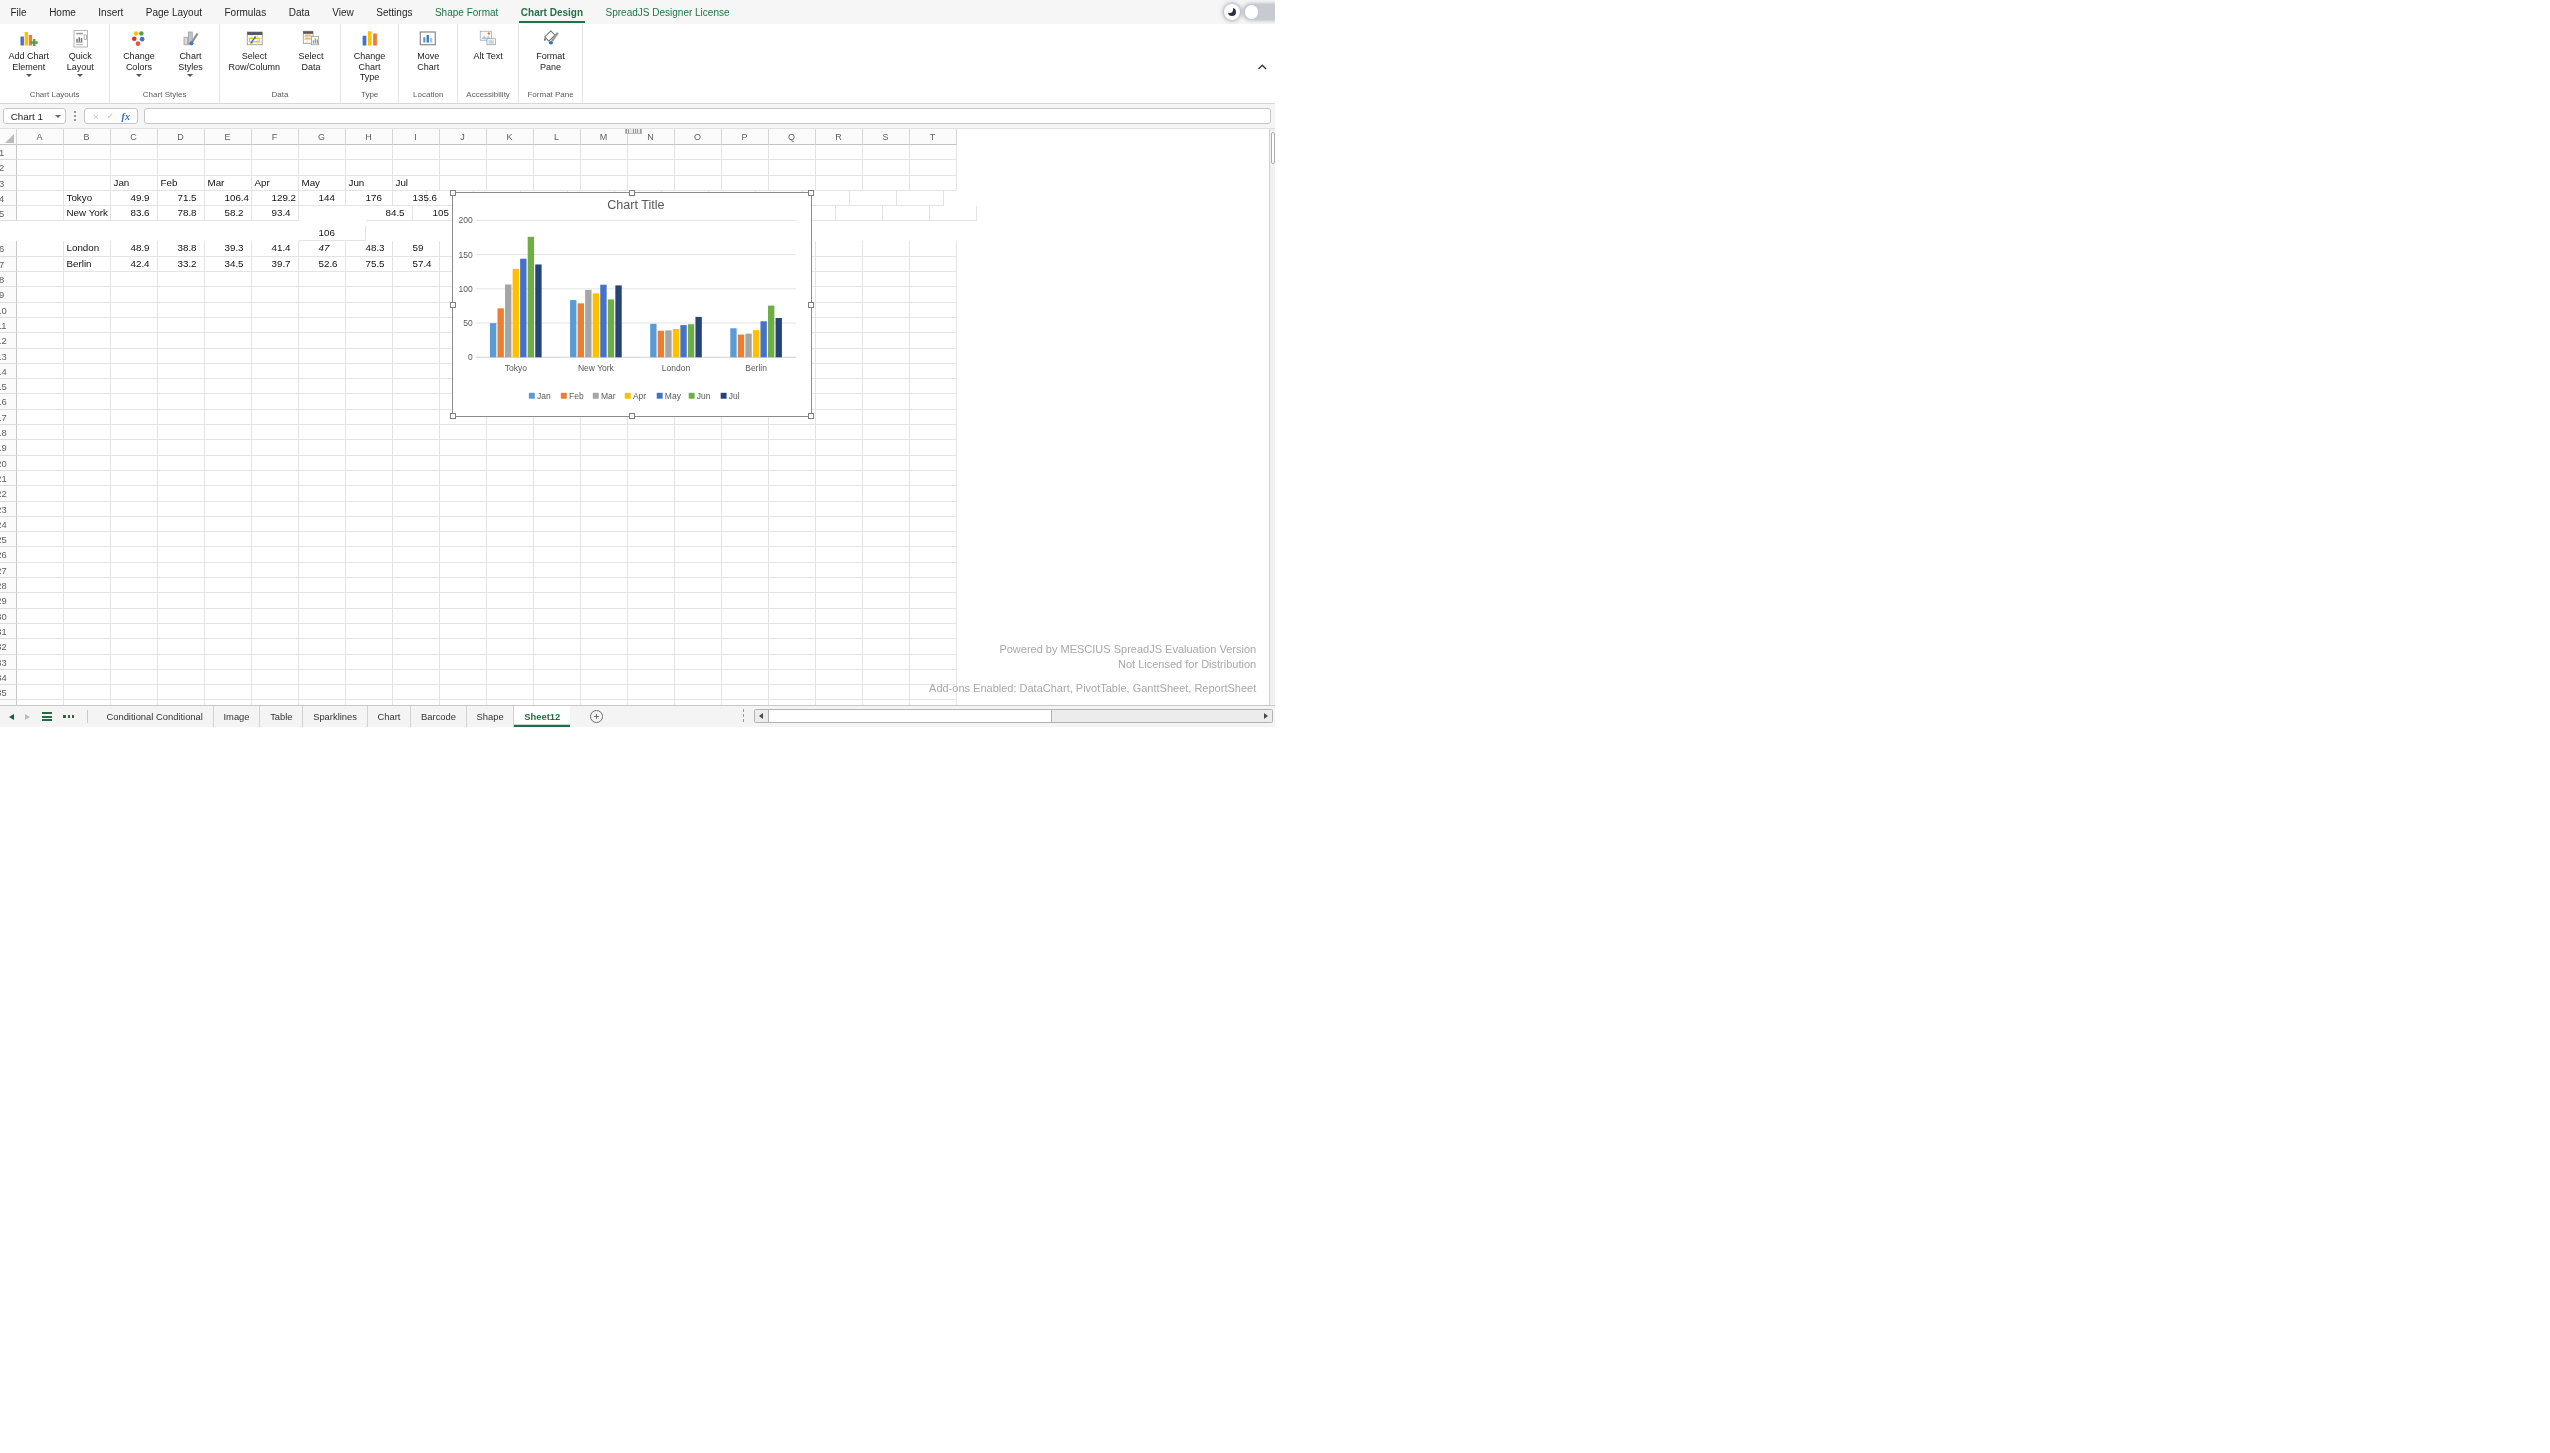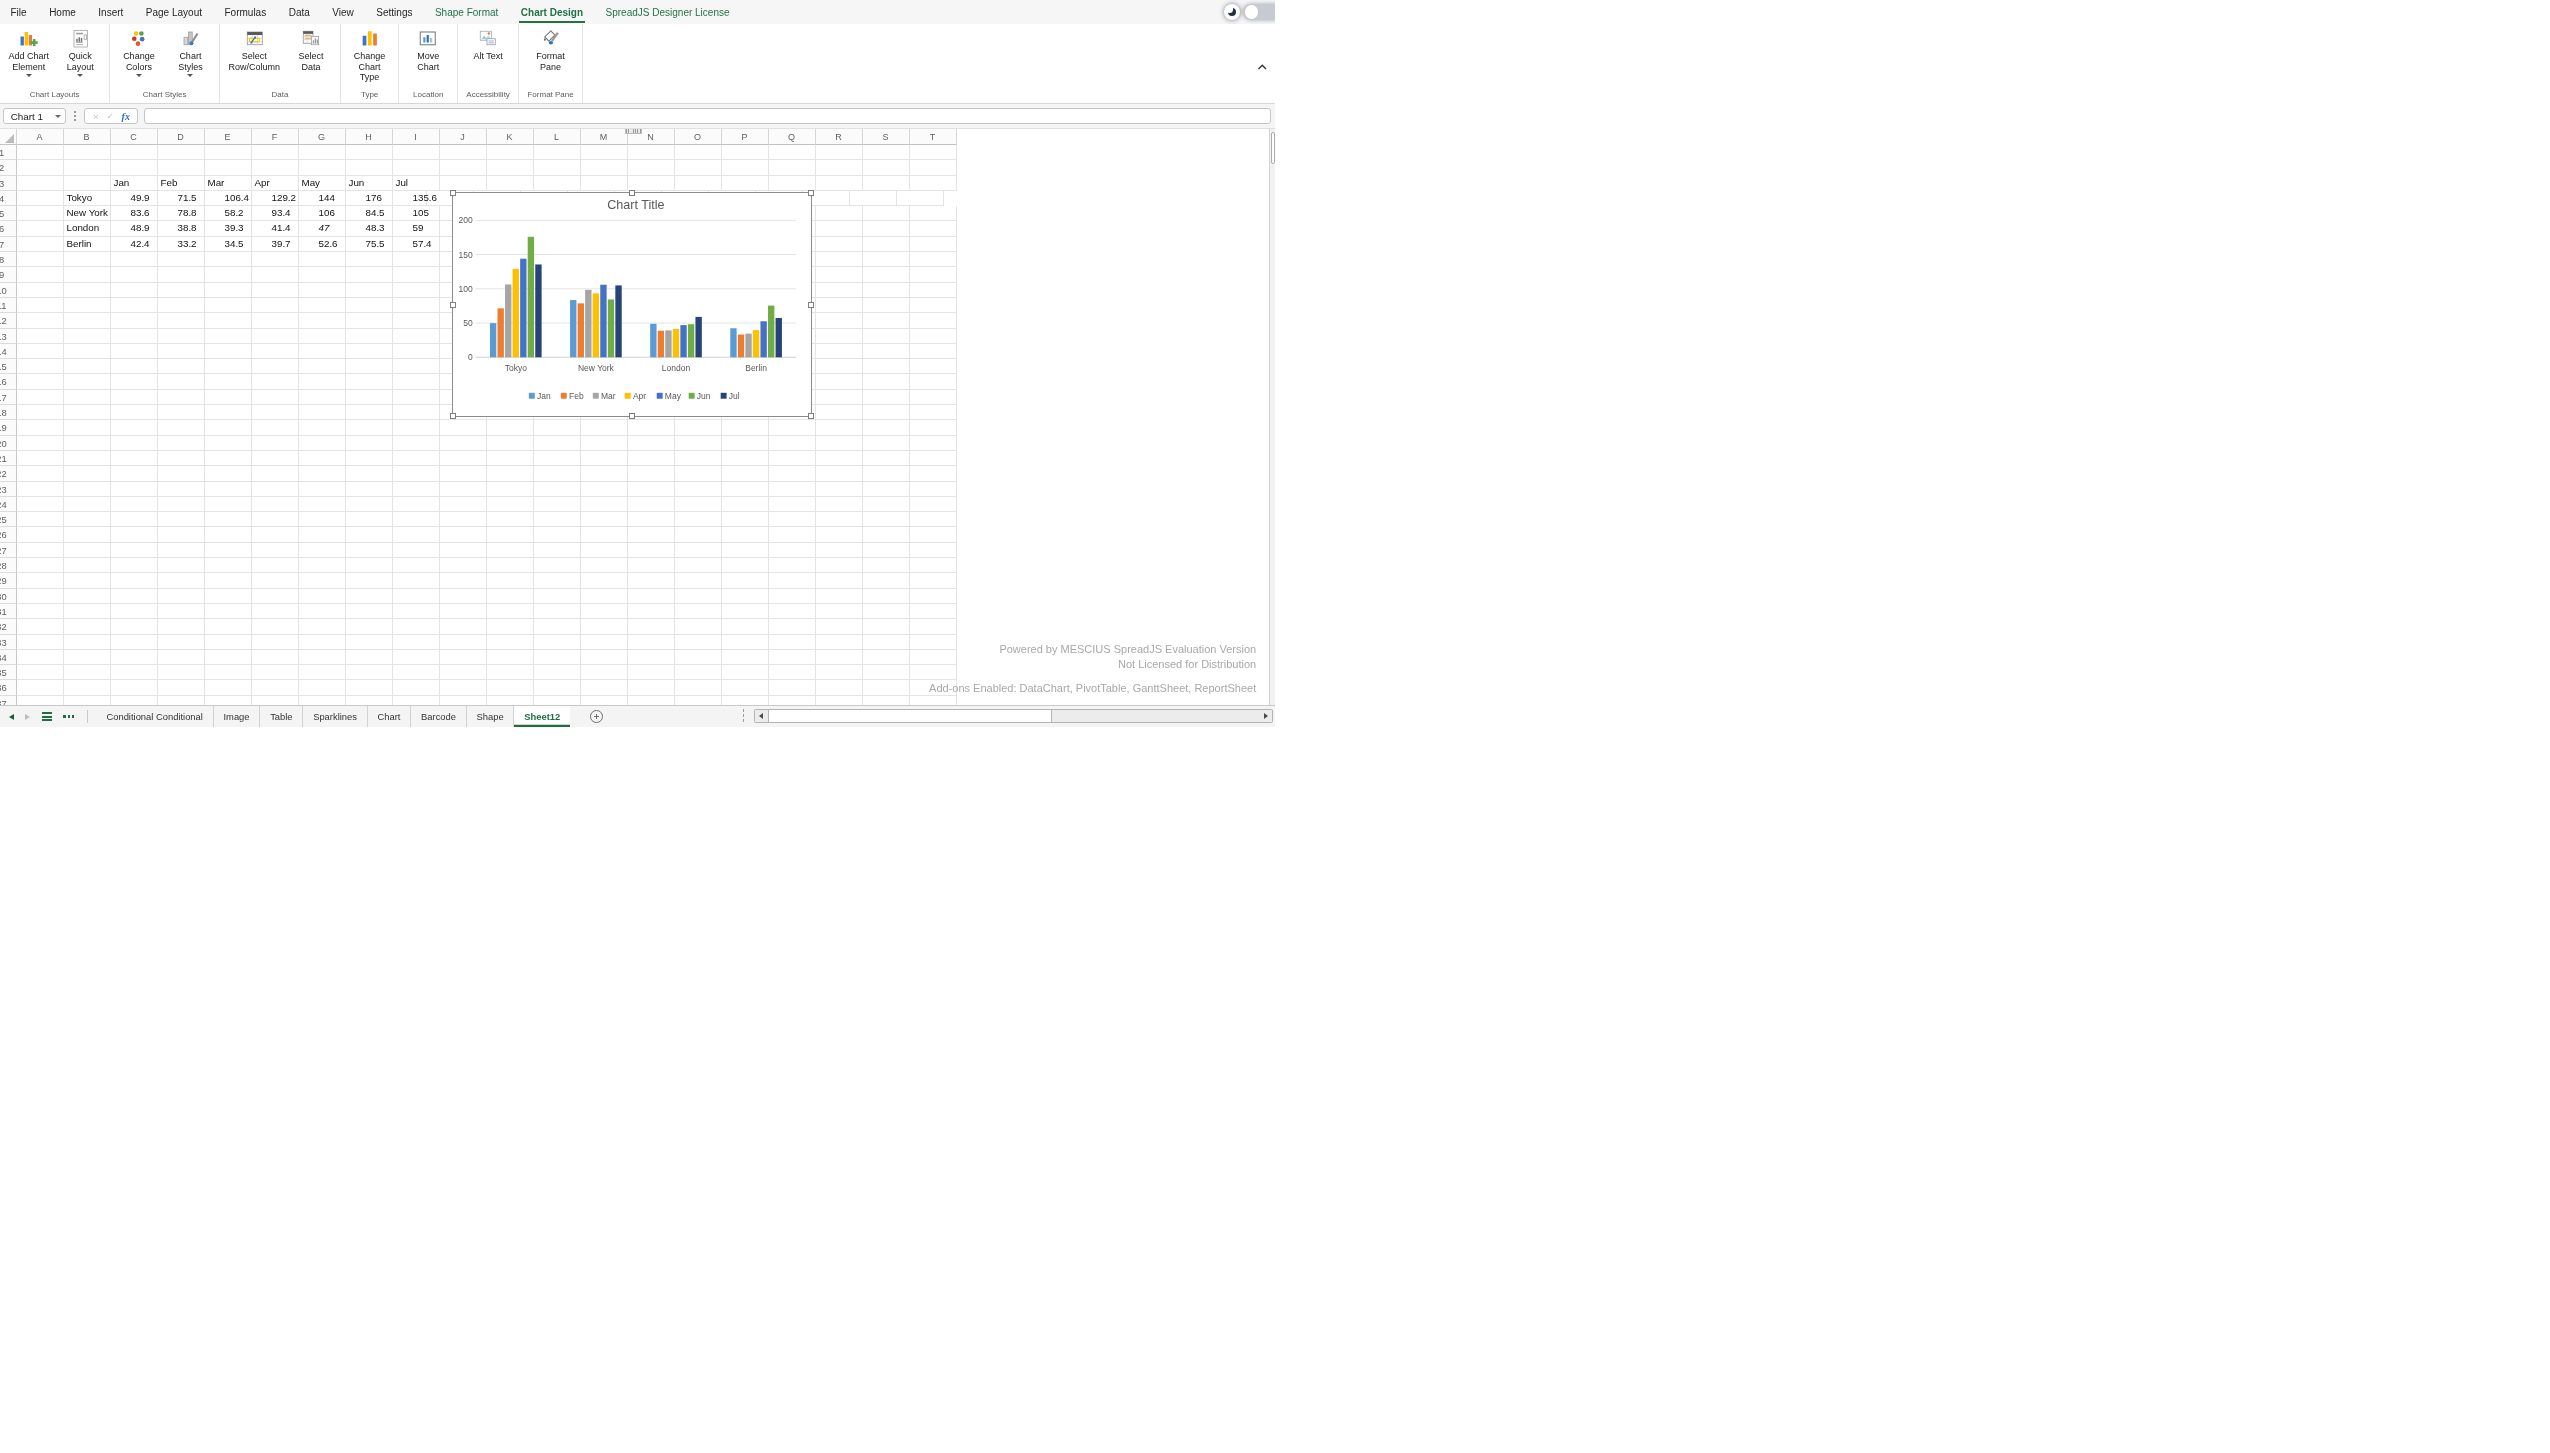--- a/index.html
+++ b/index.html
@@ -462,21 +462,21 @@
         <div class="grow">
           <div class="rowhdr">
             <span>5</span>
           </div>
           <div class="cell" style="width: 47px;"></div>
           <div class="cell" style="width: 47px;">New York</div>
           <div class="cell num" style="width: 47px;">83.6</div>
           <div class="cell num" style="width: 47px;">78.8</div>
           <div class="cell num" style="width: 47px;">58.2</div>
           <div class="cell num" style="width: 47px;">93.4</div>
-          <div class="cell num" style="width: 47px;">106</div>
+          <div class="cell num" style="width: 67px; margin-top: 20px;">106</div>
           <div class="cell num" style="width: 47px;">84.5</div>
           <div class="cell num" style="width: 47px;">105</div>
           <div class="cell" style="width: 47px;"></div>
           <div class="cell" style="width: 47px;"></div>
           <div class="cell" style="width: 47px;"></div>
           <div class="cell" style="width: 47px;"></div>
           <div class="cell" style="width: 47px;"></div>
           <div class="cell" style="width: 47px;"></div>
           <div class="cell" style="width: 47px;"></div>
           <div class="cell" style="width: 47px;"></div>

